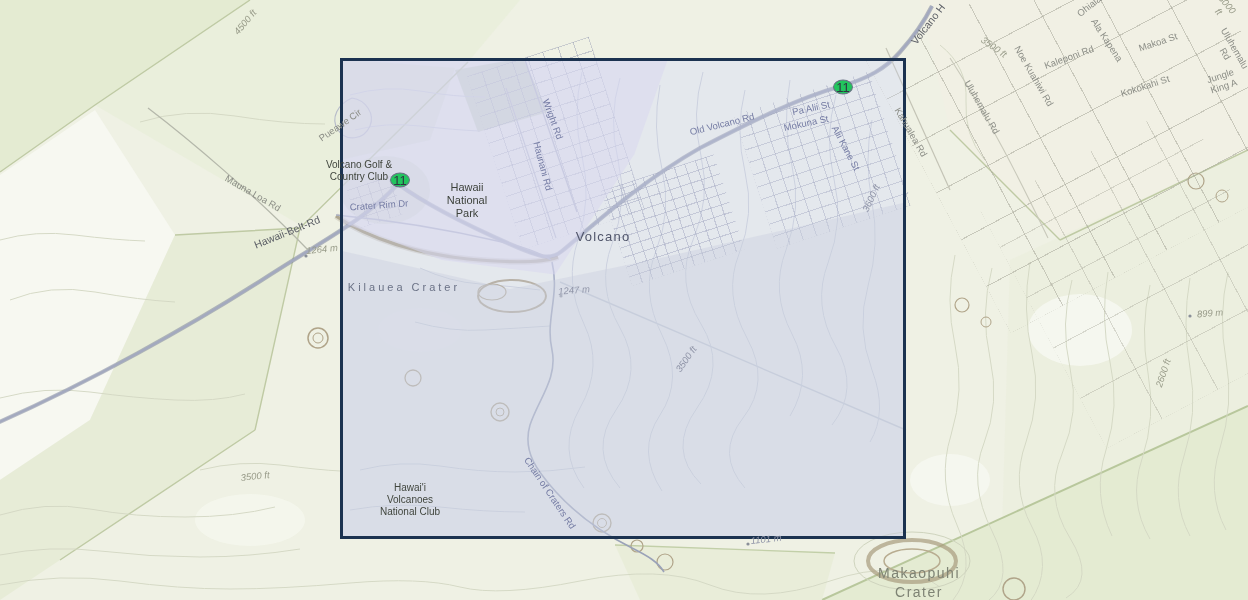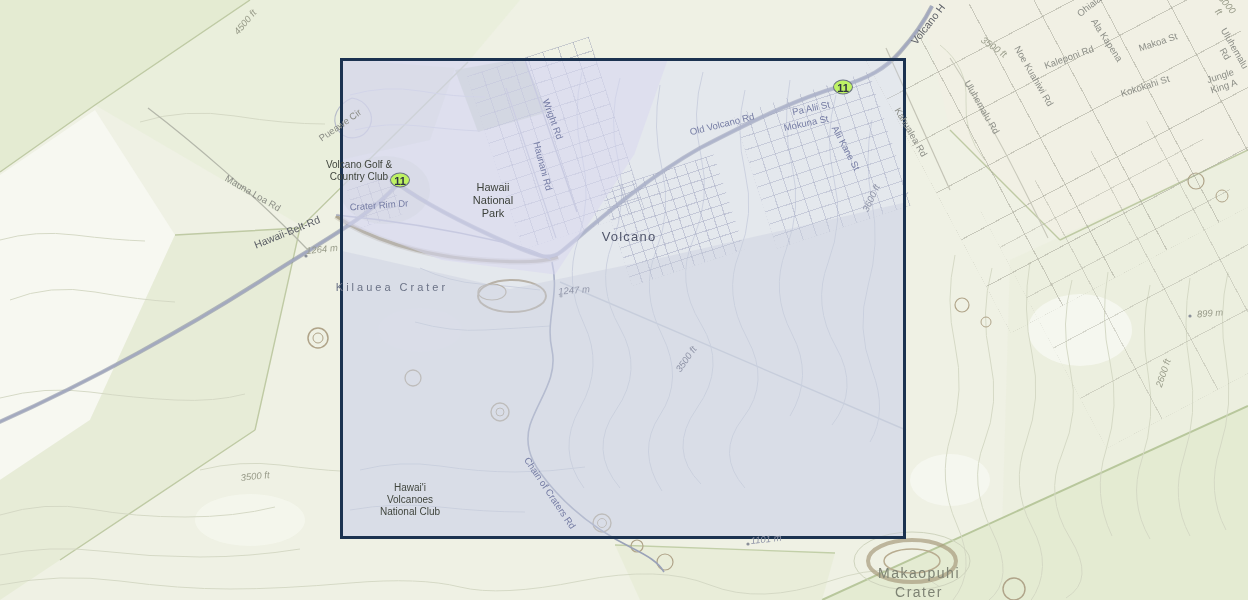--- a/index.html
+++ b/index.html
@@ -29,33 +29,33 @@
     position:absolute;left:340px;top:58px;width:566px;height:481px;box-sizing:border-box;
     border:3px solid #1b3250;background:rgba(203,208,233,.32);
   }
   
   .lbl{
     position:absolute;transform:translate(-50%,-50%) rotate(var(--r,0deg));
     white-space:pre-line;text-align:center;line-height:1.18;pointer-events:none;
   }
   .place{font-size:10px;color:#41463e;}
   .place-big{font-size:11px;color:#3c413a;}
-  .town{font-size:13px;color:#50556a;letter-spacing:1.2px;margin-left:26px;}
-  .crater{font-size:11px;color:#6b7286;letter-spacing:3px;}
+  .town{font-size:13px;color:#50556a;letter-spacing:1.2px;}
+  .crater{font-size:11px;color:#6b7286;letter-spacing:3px;margin-left:12px;}
   .crater2{font-size:14px;color:#7e8374;letter-spacing:1.5px;line-height:1.35;}
   .road{font-size:9.5px;color:#8b8d86;}
   .road-in{font-size:9.5px;color:#747ba3;}
   .road-major{font-size:10.5px;color:#5d6067;}
   .elev{font-size:9.5px;font-style:italic;color:#989b89;}
   .elev-in{font-size:9.5px;font-style:italic;color:#9095a8;}
   .shield{
     position:absolute;transform:translate(-50%,-50%);
-    width:18px;height:13px;background:#bef264;border:1.5px solid #6a7184;border-radius:50%;
+    width:18px;height:13px;background:#22c55e;border:1.5px solid #6a7184;border-radius:50%;
     display:flex;align-items:center;justify-content:center;
-    font-size:11px;font-weight:bold;color:#2f3542;pointer-events:none;
+    font-size:13px;font-weight:normal;color:#2f3542;pointer-events:none;
   }
 </style>
 </head>
 <body>
 
 <div class="stage">
 
   <svg width="1248" height="600" viewBox="0 0 1248 600">
     <rect x="0" y="0" width="1248" height="600" fill="#eff1e4"></rect>
 
@@ -180,21 +180,21 @@
 
   <div class="sel-tint" id="tintA"></div>
   <div class="sel-tint" id="tintB"></div>
   <div class="selection-box"></div>
 
   <div class="shield" style="left:400px;top:180px">11</div>
   <div class="shield" style="left:843px;top:87px">11</div>
 
   <span class="lbl place" style="left:359px;top:171px">Volcano Golf &amp;
 Country Club</span>
-  <span class="lbl place-big" style="left:493px;top:200px">Hawaii
+  <span class="lbl place-big" style="left:467px;top:200px">Hawaii
 National
 Park</span>
   <span class="lbl town" style="left:603px;top:237px">Volcano</span>
   <span class="lbl crater" style="left:392px;top:287px">Kilauea Crater</span>
   <span class="lbl place" style="left:410px;top:500px">Hawai'i
 Volcanoes
 National Club</span>
   <span class="lbl crater2" style="left:919px;top:583px">Makaopuhi
 Crater</span>
 

